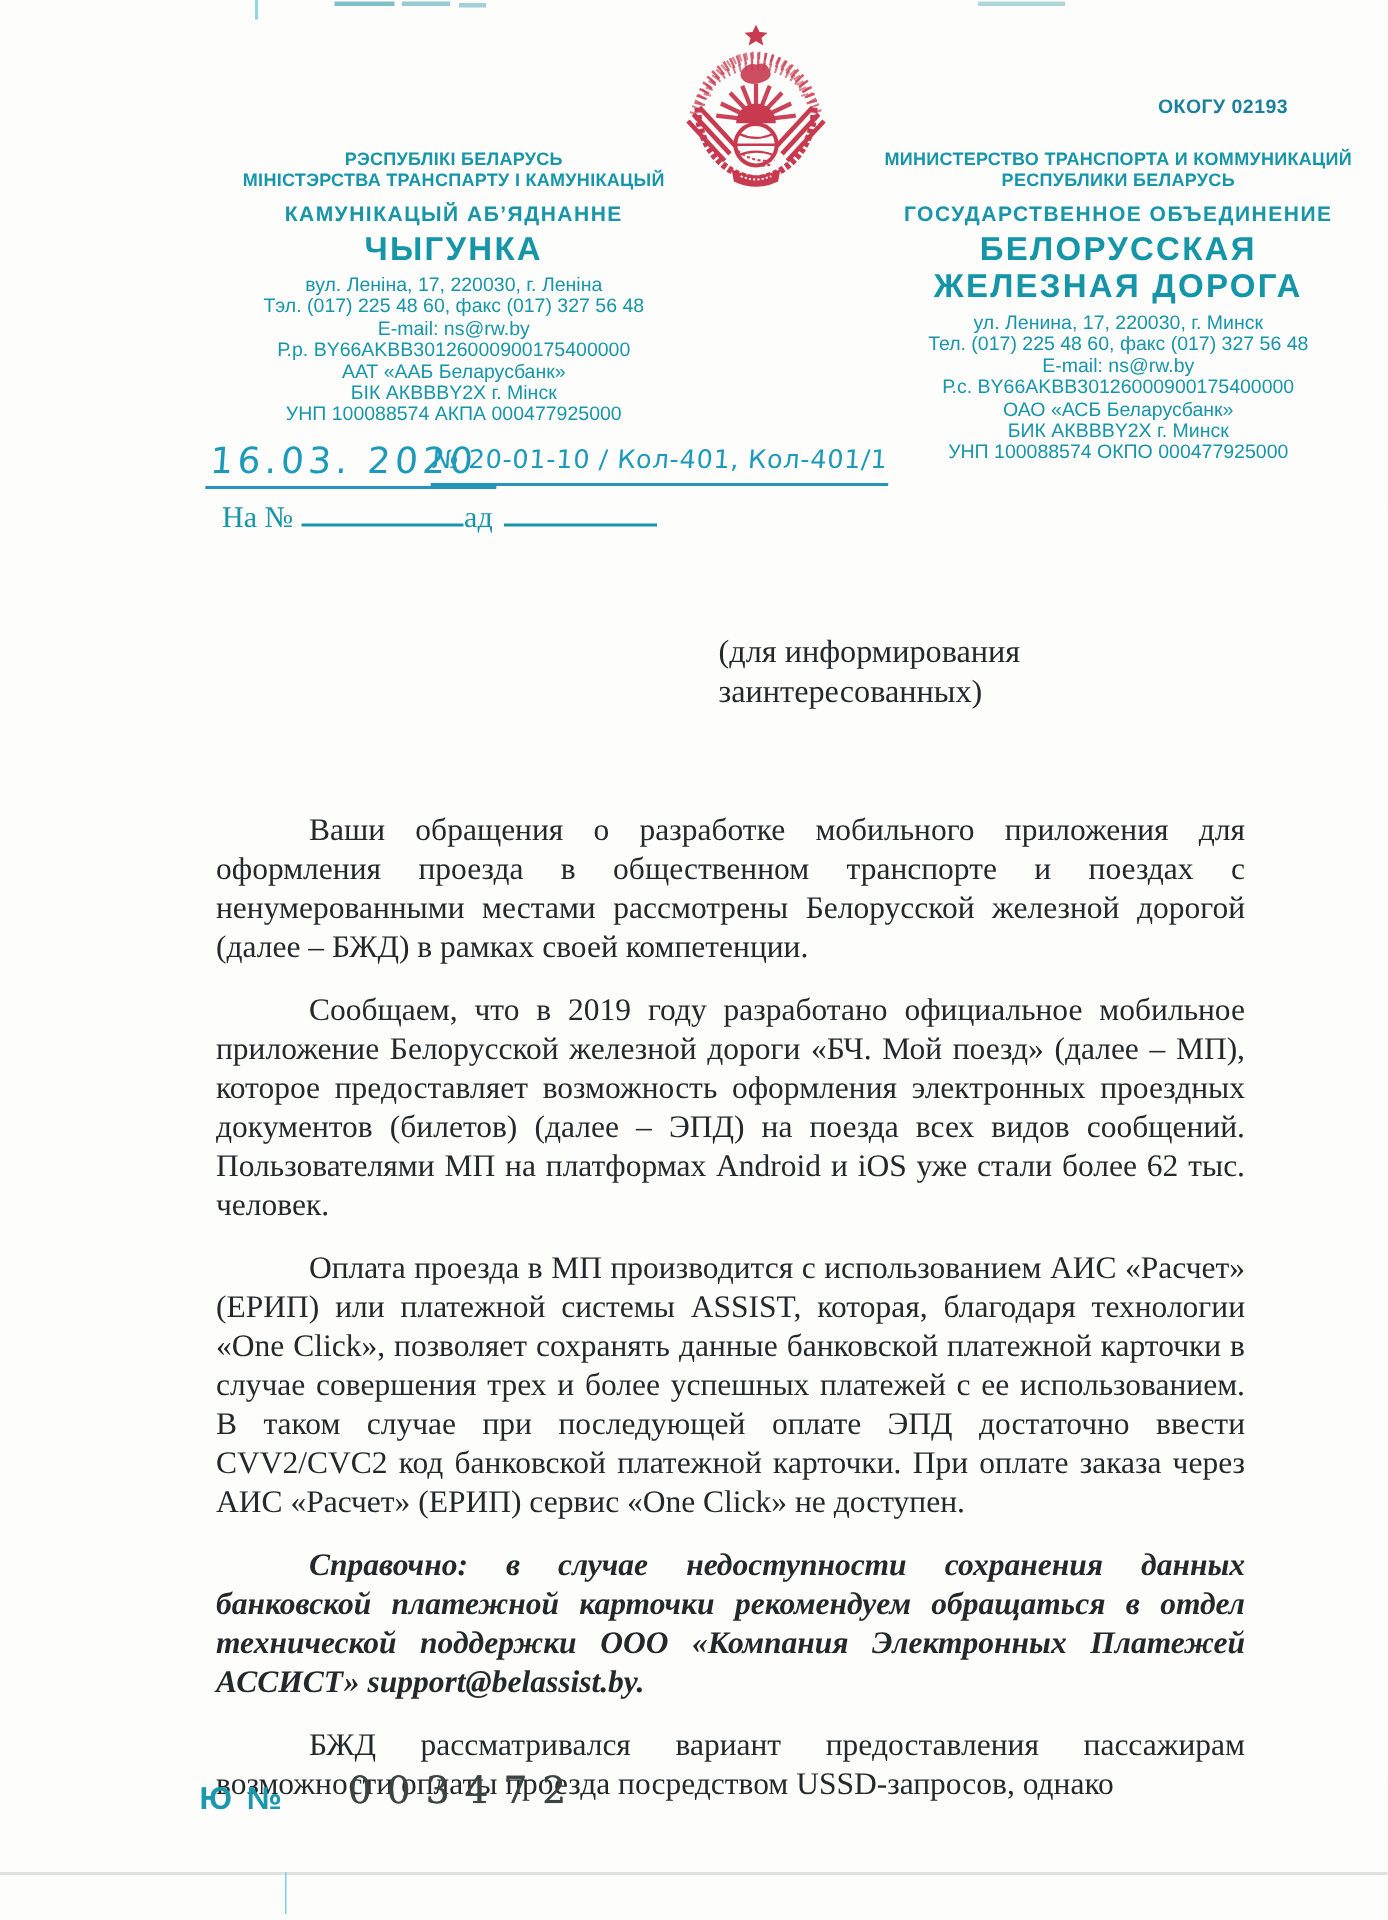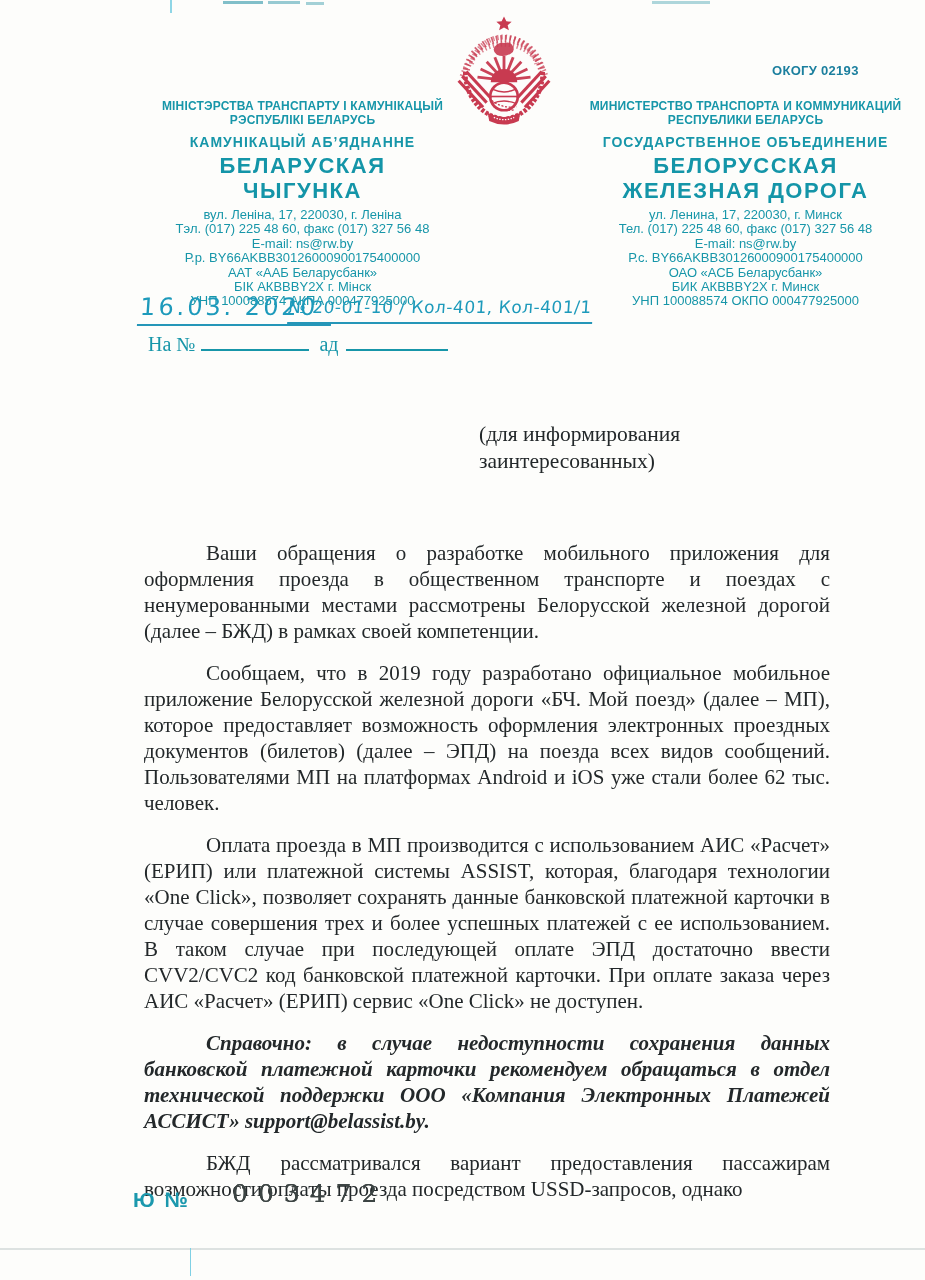--- a/index.html
+++ b/index.html
@@ -33,21 +33,21 @@
   .hw{font-family:"DejaVu Sans",sans-serif;color:#1d9abb;transform:skewX(-4deg);display:inline-block;}
   .ref-date{position:absolute;left:138px;top:293px;font-size:24px;letter-spacing:3px;
     border-bottom:2px solid #2596b8;padding:0 14px 3px 2px;}
   .ref-number{position:absolute;left:288px;top:297px;font-size:17px;letter-spacing:.5px;
     border-bottom:2px solid #2596b8;padding:0 2px 5px 0;}
   .na-line{position:absolute;left:148px;top:331px;font-family:"Liberation Serif",serif;
     font-size:20px;color:#1796a9;}
   .blank{display:inline-block;border-bottom:2px solid #1796a9;height:18px;vertical-align:baseline;}
   .blank-1{width:108px;margin-left:6px;}
   .blank-2{width:102px;margin-left:8px;}
-  .na-ad{margin-left:10px;}
+  .na-ad{}
   
   .addressee{position:absolute;left:479px;top:421px;
     font-family:"Liberation Serif",serif;font-size:21.5px;line-height:27px;color:#23282a;}
   .body-text{position:absolute;left:128px;top:524px;width:718px;
     font-family:"Liberation Serif",serif;font-size:21px;line-height:26px;color:#23282a;
     text-align:justify;}
   .body-text p{margin:16px;text-indent:62px;}
   .body-text p.ital{font-style:italic;font-weight:bold;}
   
   .registry{position:absolute;left:133px;top:1188px;font-size:21px;font-weight:600;
@@ -116,26 +116,25 @@
         <path d="M90 56 A42 46 0 0 1 54 102" stroke-width="4.5" stroke-dasharray="3 1.6"></path>
 
         <path d="M36 96 Q52 104 68 96 L66.5 104 Q52 111 37.5 104 Z" fill="#c83a50" stroke="none"></path>
         <path d="M42 100.5 Q52 105 62 100.5" stroke="#ffffff" stroke-width="1.2" stroke-dasharray="1.4 1.4"></path>
       </g>
     </svg>
   </div>
 
   <div class="col col-left">
     <div class="ministry">
+      <div>РЭСПУБЛІКІ БЕЛАРУСЬ</div>
       <div>МІНІСТЭРСТВА ТРАНСПАРТУ І КАМУНІКАЦЫЙ</div>
-      <div>РЭСПУБЛІКІ БЕЛАРУСЬ</div>
     </div>
     <div class="orgtype">КАМУНІКАЦЫЙ АБ’ЯДНАННЕ</div>
     <div class="orgname">
-      <div>БЕЛАРУСКАЯ</div>
       <div>ЧЫГУНКА</div>
     </div>
     <div class="contacts">
       <div>вул. Леніна, 17, 220030, г. Леніна</div>
       <div>Тэл. (017) 225 48 60, факс (017) 327 56 48</div>
       <div>E-mail: ns@rw.by</div>
       <div>Р.р. BY66AKBB30126000900175400000</div>
       <div>ААТ «ААБ Беларусбанк»</div>
       <div>БІК  АКВВВY2X  г. Мінск</div>
       <div>УНП 100088574    АКПА 000477925000</div>

